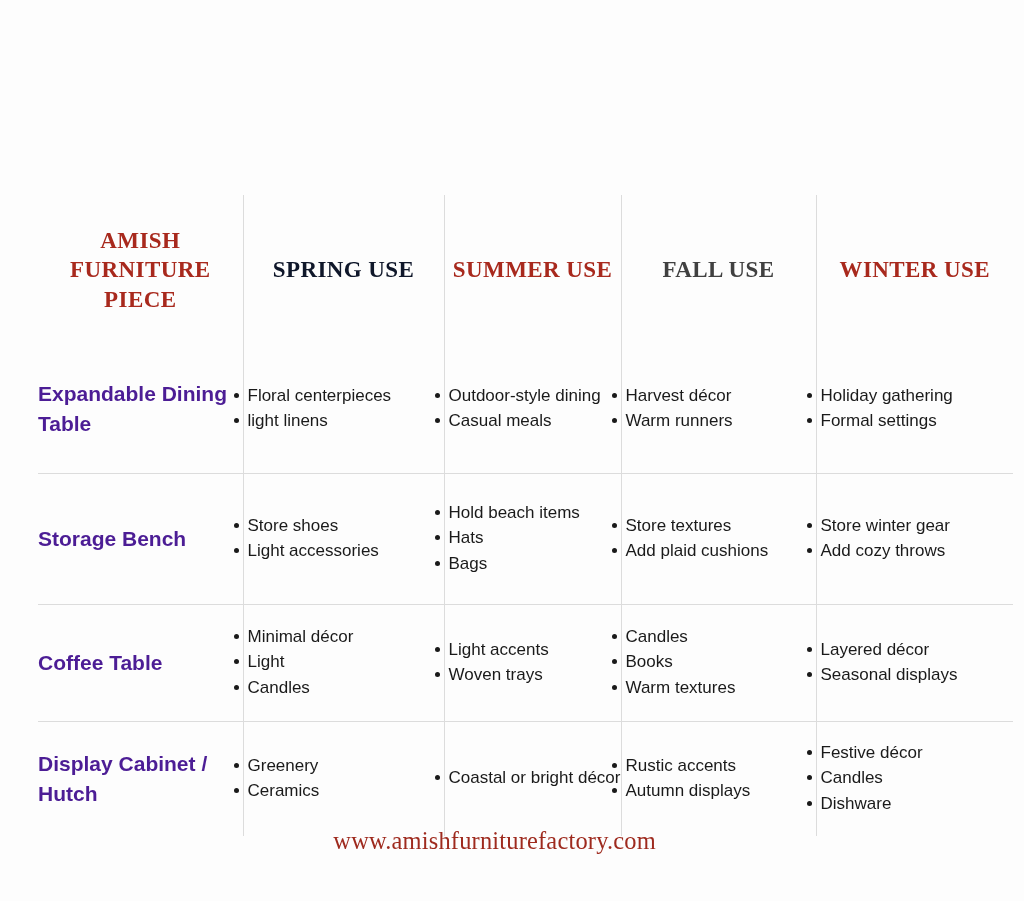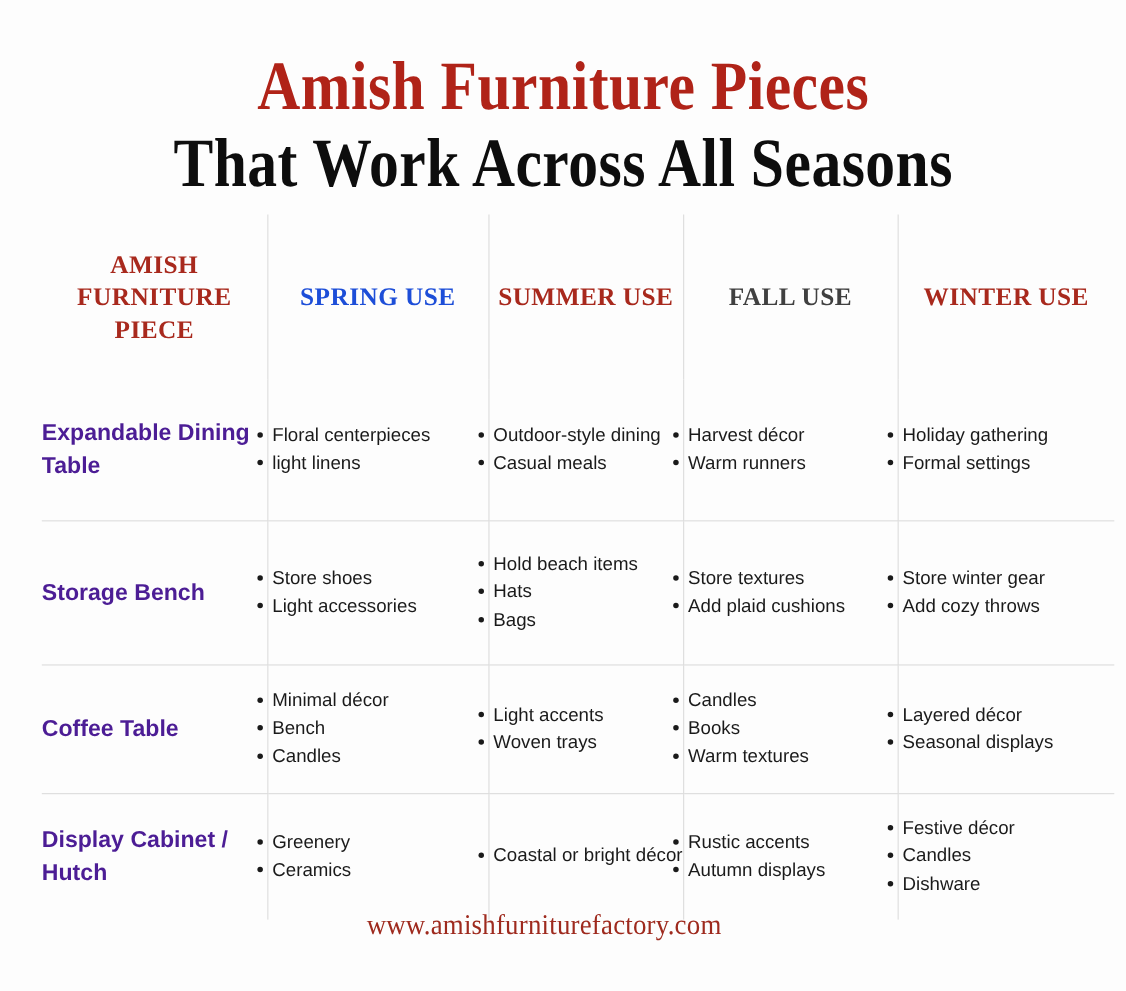--- a/index.html
+++ b/index.html
@@ -146,40 +146,36 @@
     letter-spacing: 0.2px;
     display: inline-block;
     transform: scaleX(0.94);
   }
 </style>
 </head>
 <body style="background: rgb(253, 253, 253);">
 
 <div class="page">
 
-  <div class="title-block">
-    <div class="title-line title-line-1" style="color: rgb(176, 35, 24);">Amish Furniture Pieces</div>
-    <div class="title-line title-line-2" style="color: rgb(13, 13, 13);">That Work Across All Seasons</div>
-  </div>
 
   <div class="table-wrap">
     <table class="grid">
       <colgroup>
         <col class="c0">
           <col class="c1">
           <col class="c2">
           <col class="c3">
           <col class="c4">
       </colgroup>
       <thead>
         <tr>
           <th class="col-head" style="color: rgb(168, 41, 29);">
             <span class="hd-inner">AMISH FURNITURE PIECE</span>
           </th>
-          <th class="col-head" style="color: #1d4ed8;">
+          <th class="col-head" style="color: #0f172a;">
             <span class="hd-inner">SPRING USE</span>
           </th>
           <th class="col-head" style="color: rgb(168, 41, 29);">
             <span class="hd-inner">SUMMER USE</span>
           </th>
           <th class="col-head" style="color: #404040;">
             <span class="hd-inner">FALL USE</span>
           </th>
           <th class="col-head" style="color: rgb(168, 41, 29);">
             <span class="hd-inner">WINTER USE</span>
@@ -243,21 +239,21 @@
                 <li>Add cozy throws</li>
               </ul>
             </td>
         </tr>
 
         <tr class="r3">
           <td class="row-label">Coffee Table</td>
           <td class="cell">
               <ul>
                 <li>Minimal décor</li>
-                <li>Bench</li>
+                <li>Light</li>
                 <li>Candles</li>
               </ul>
             </td>
           <td class="cell">
               <ul>
                 <li>Light accents</li>
                 <li>Woven trays</li>
               </ul>
             </td>
           <td class="cell">

